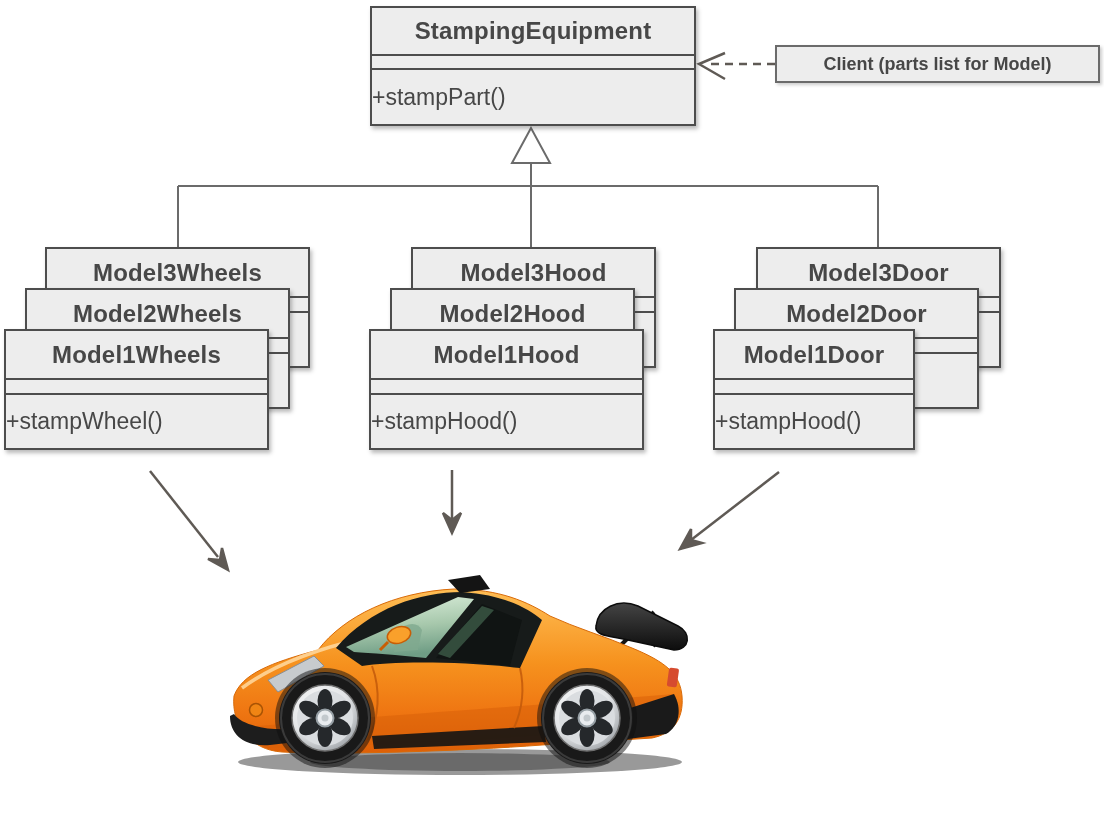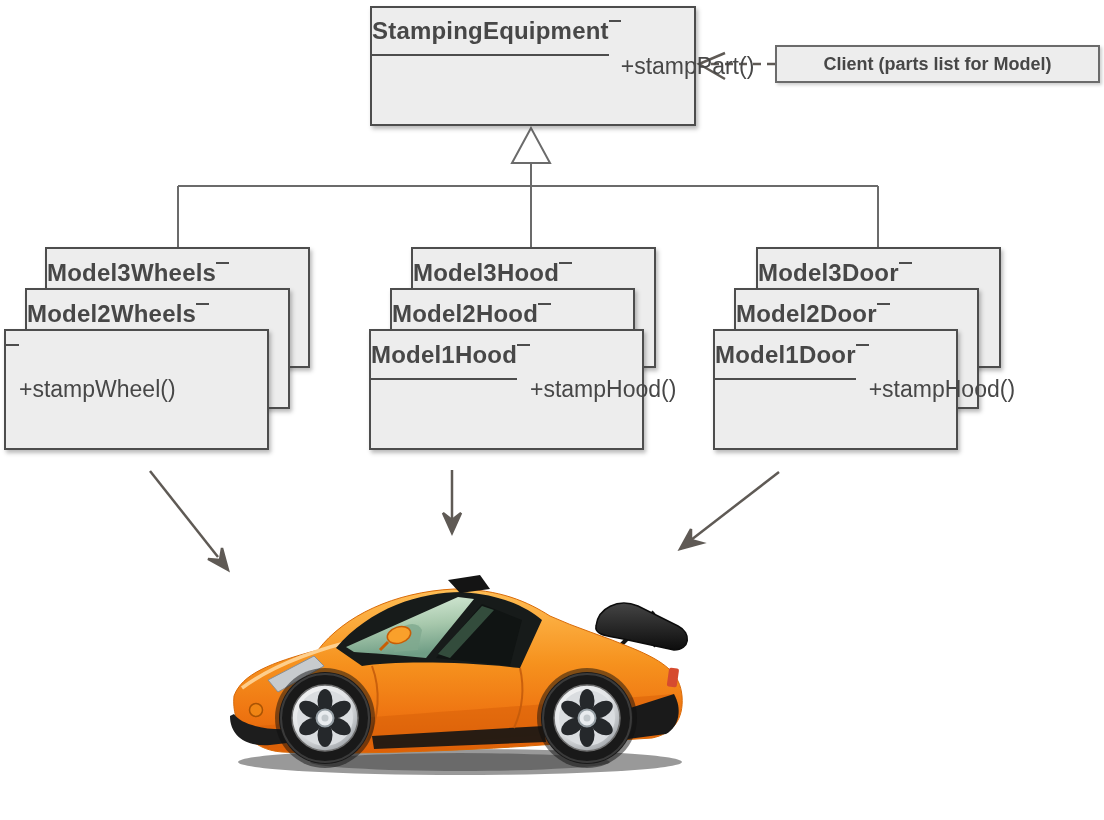--- a/index.html
+++ b/index.html
@@ -7,21 +7,21 @@
   .stage{position:relative;width:1104px;height:820px;background:#ffffff;overflow:hidden;}
 
   
   .connectors{position:absolute;left:0;top:0;z-index:0;}
 
   
   .ubox{
     position:absolute;height:121px;box-sizing:border-box;
     background:#ededed;border:2px solid #4d4d4d;
     box-shadow:2px 3px 4px rgba(60,60,60,.35);
-    display:flex;flex-direction:row;color:#474747;
+    display:flex;flex-direction:column;color:#474747;
   }
   .ubox .t{
     height:47px;flex:0 0 47px;display:flex;align-items:center;justify-content:center;
     font-weight:bold;font-size:24px;border-bottom:2px solid #4d4d4d;letter-spacing:.2px;
   }
   .ubox .a{height:13px;flex:0 0 13px;border-bottom:2px solid #4d4d4d;}
   .ubox .m{flex:1;display:flex;align-items:center;font-size:23px;}
 
   
   .sc{left:370px;top:6px;width:326px;height:120px;z-index:1;}
@@ -31,21 +31,21 @@
   
   .z1{z-index:1}.z2{z-index:2}.z3{z-index:3}
   .wheels-back {left:45px; top:247px;width:265px;}
   .wheels-mid  {left:25px; top:288px;width:265px;}
   .wheels-front{left:4px;  top:329px;width:265px;}
   .hood-back {left:411px;top:247px;width:245px;}
   .hood-mid  {left:390px;top:288px;width:245px;}
   .hood-front{left:369px;top:329px;width:275px;}
   .door-back {left:756px;top:247px;width:245px;}
   .door-mid  {left:734px;top:288px;width:245px;}
-  .door-front{left:713px;top:329px;width:245px;}
+  .door-front{left:713px;top:329px;width:202px;}
 
   
   .note{
     position:absolute;left:775px;top:45px;width:325px;height:38px;box-sizing:border-box;
     background:#ededed;border:2px solid #6b6b6b;z-index:1;
     display:flex;align-items:center;justify-content:center;
     font-weight:bold;font-size:18px;color:#474747;white-space:nowrap;
     box-shadow:2px 2px 3px rgba(60,60,60,.25);
   }
 
@@ -100,20 +100,21 @@
     <div class="t">Model3Wheels</div>
     <div class="a"></div>
     <div class="m"></div>
   </div>
   <div class="ubox wheels-mid z2">
     <div class="t">Model2Wheels</div>
     <div class="a"></div>
     <div class="m"></div>
   </div>
   <div class="ubox wheels-front z3">
+    <div class="t">Model1Wheels</div>
     <div class="a"></div>
     <div class="m">+stampWheel()</div>
   </div>
 
   <div class="ubox hood-back z1">
     <div class="t">Model3Hood</div>
     <div class="a"></div>
     <div class="m"></div>
   </div>
   <div class="ubox hood-mid z2">

